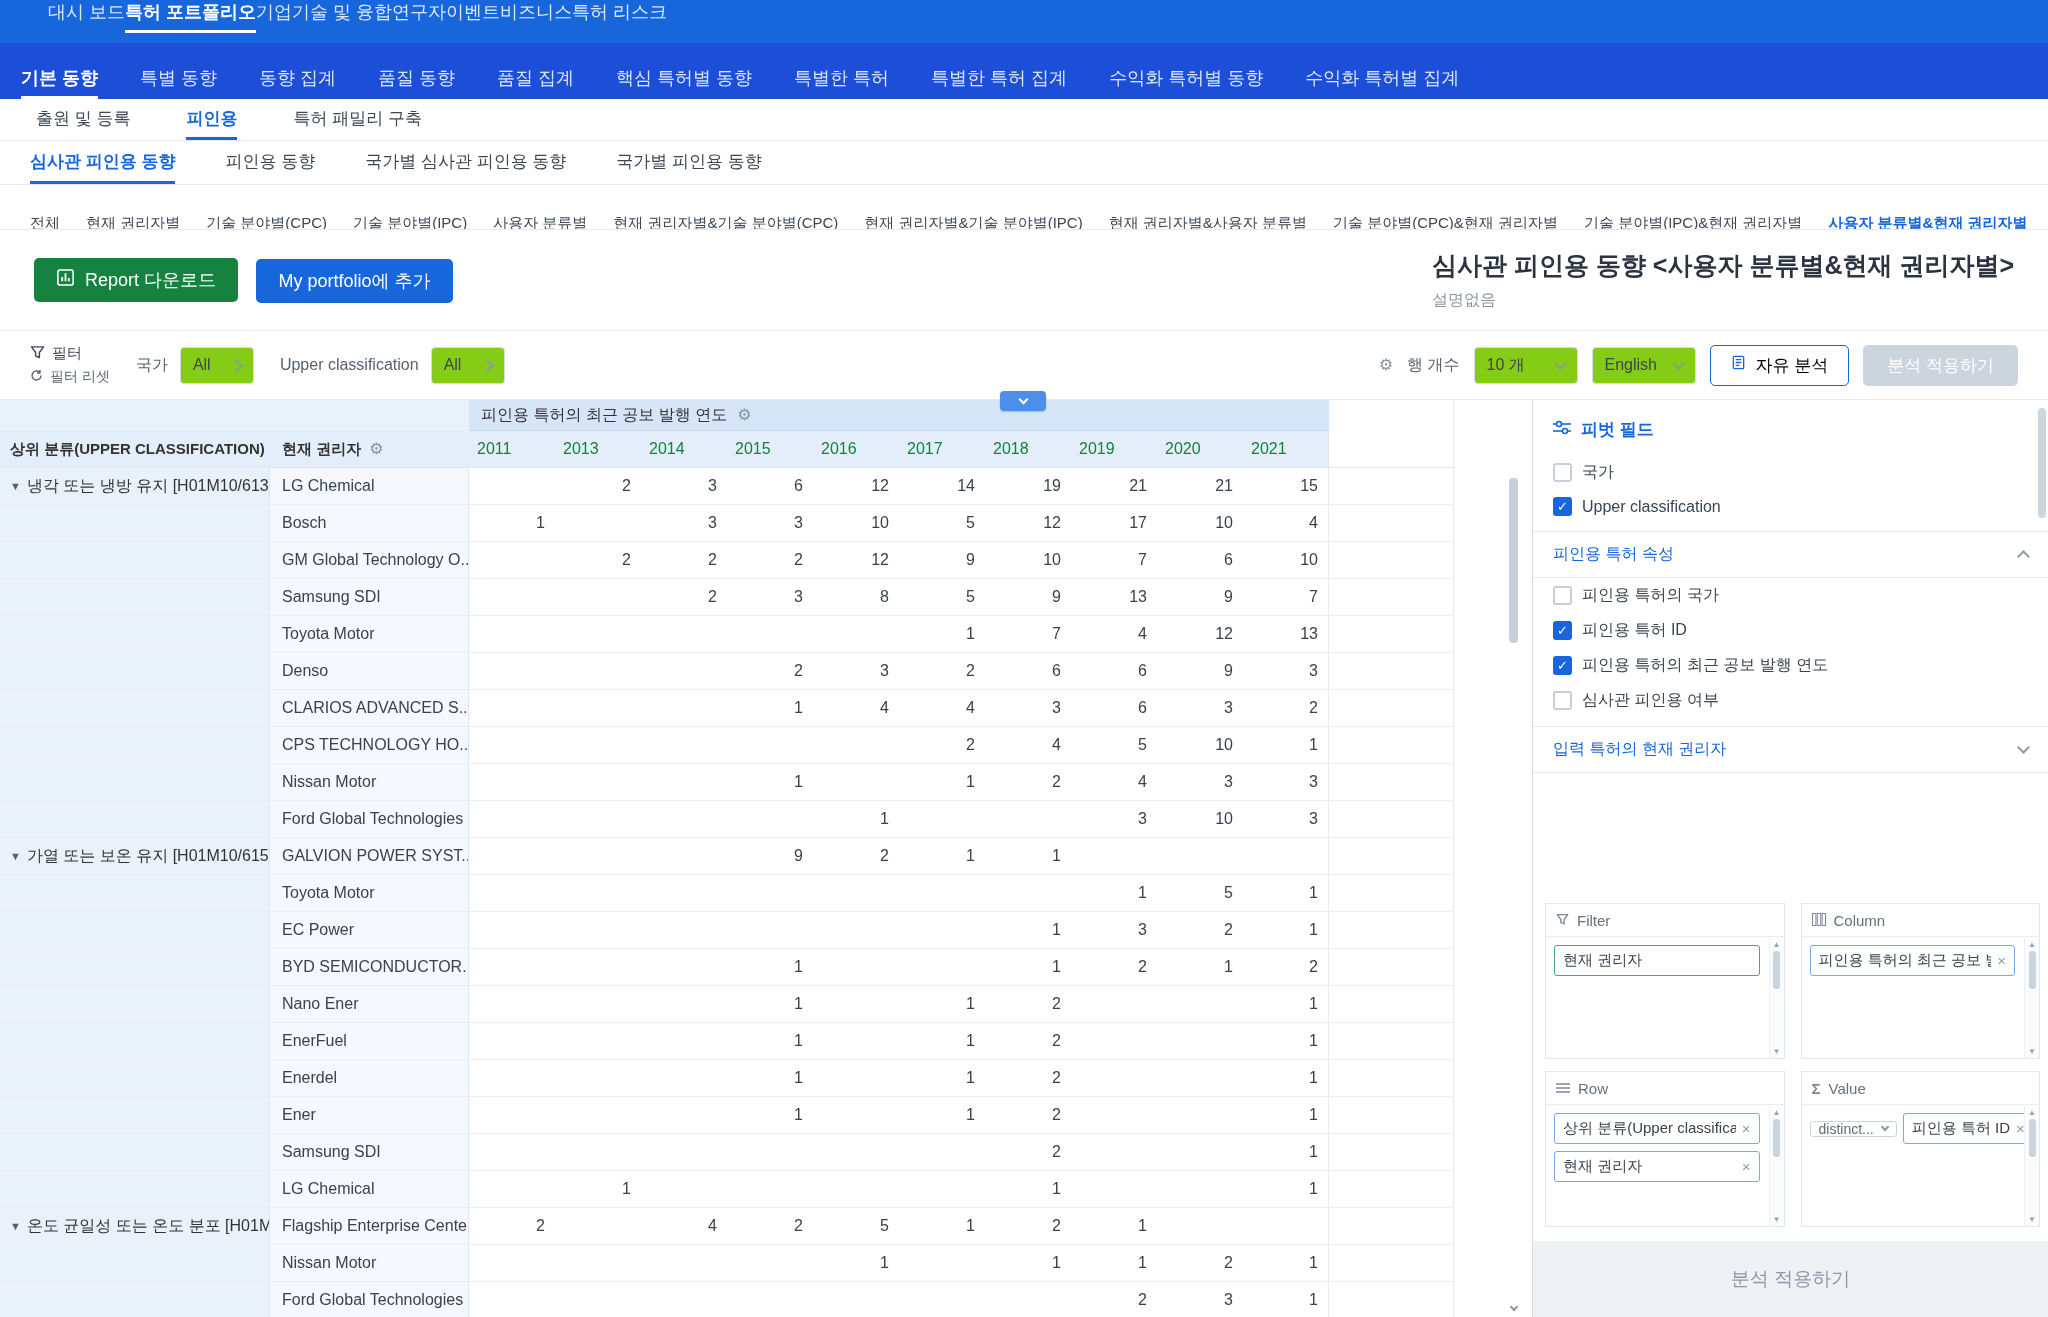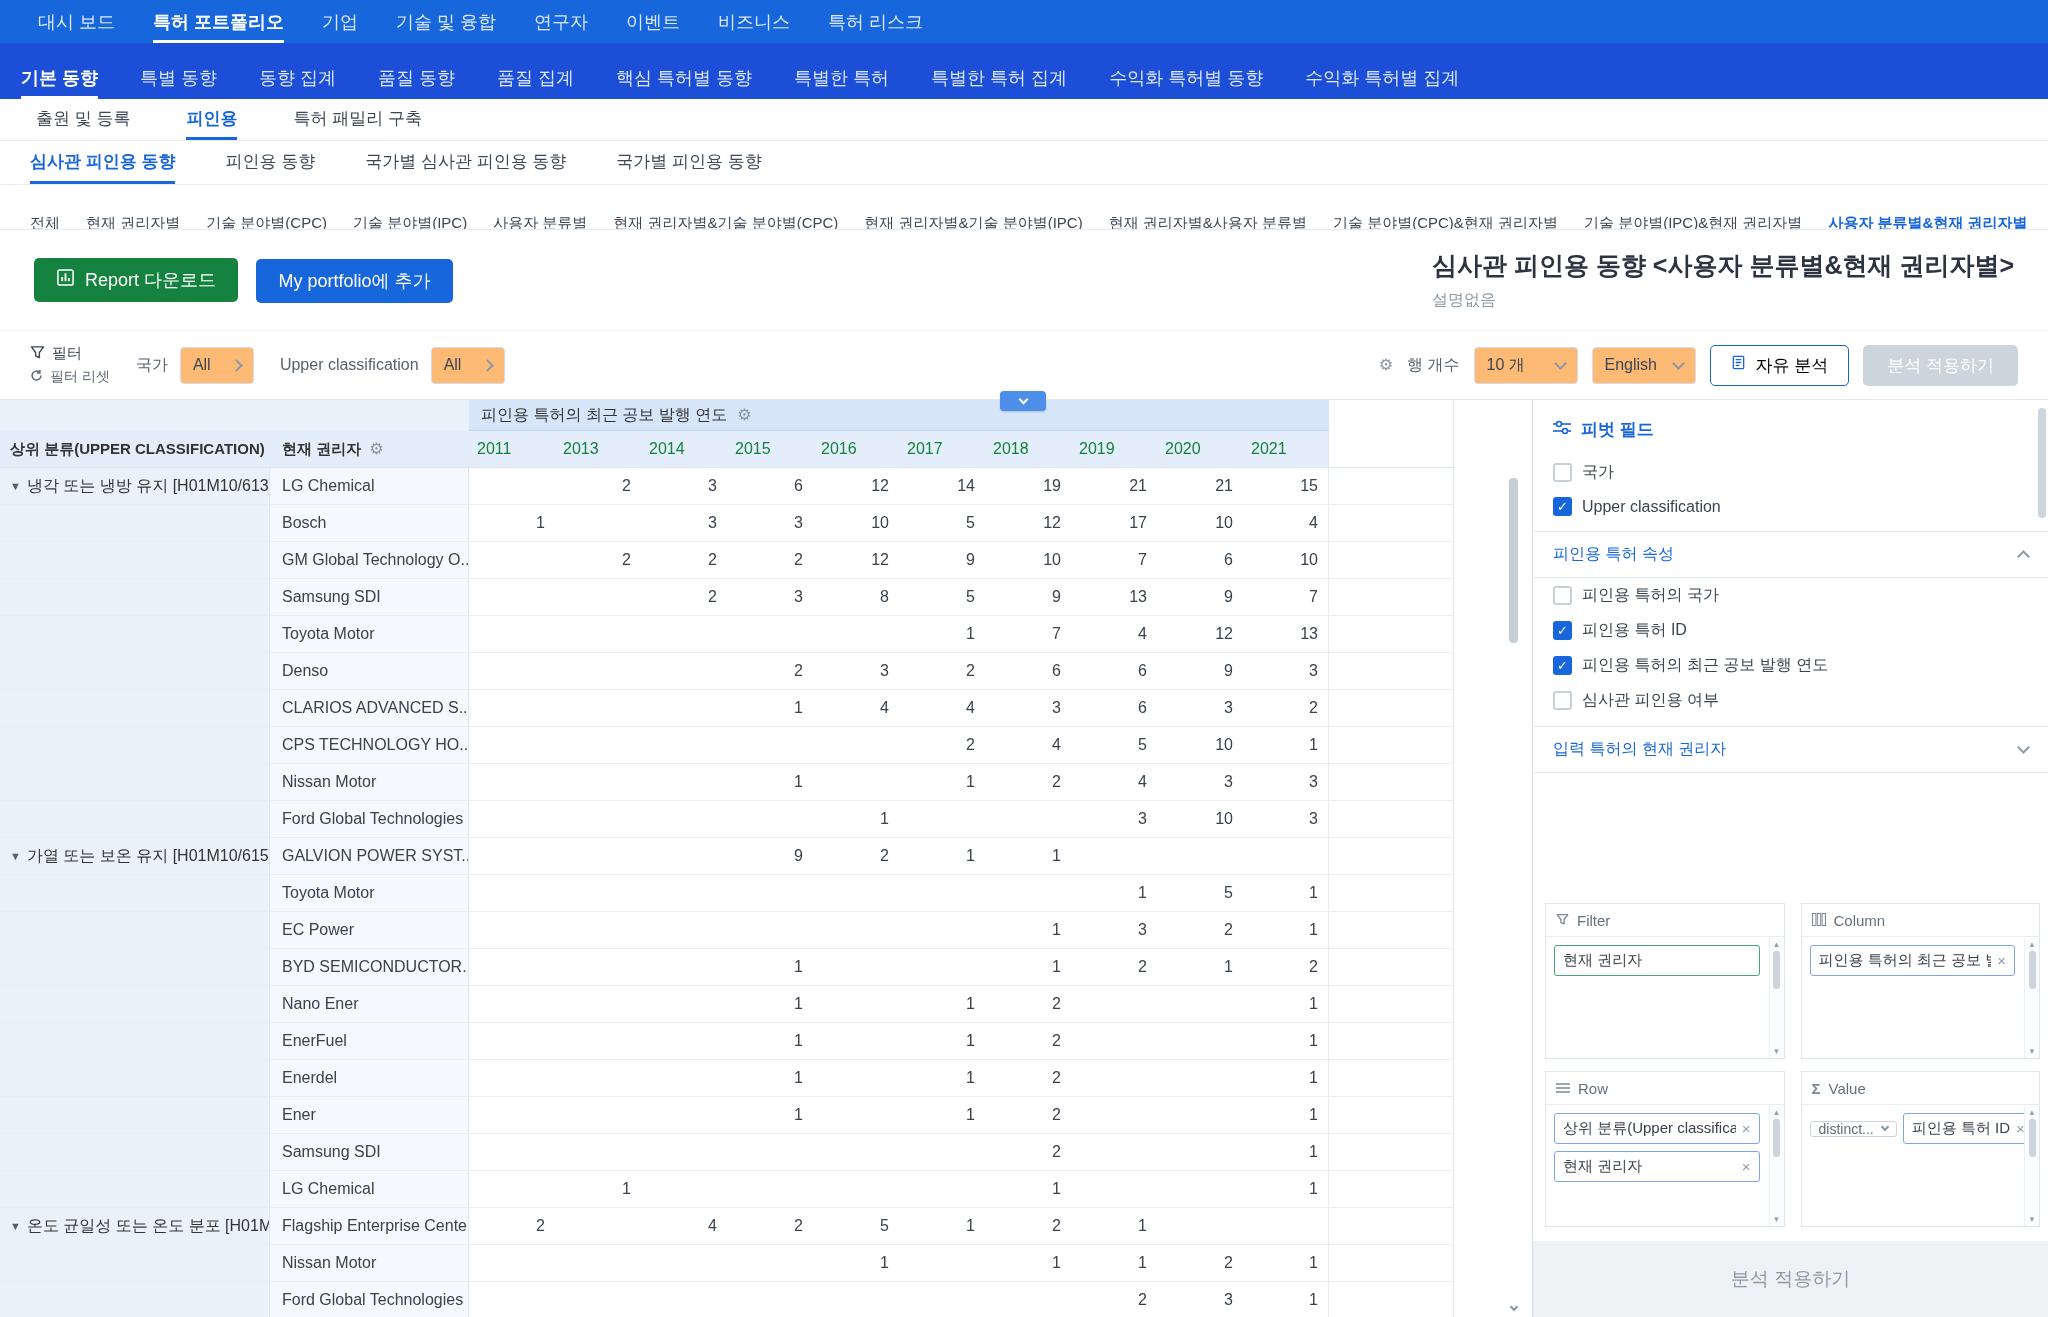--- a/index.html
+++ b/index.html
@@ -1,20 +1,20 @@
 <!DOCTYPE html>
 <html><head>
 <meta charset="utf-8">
 <style>
   * { box-sizing: border-box; margin: 0; padding: 0; }
   html,body { width:2048px; height:1317px; overflow:hidden; background:#fff;
     font-family:"Liberation Sans","DejaVu Sans",sans-serif; color:#39424d; }
 
   
-  .nav1 { height:43px; background:#1766db; display:flex; align-items:flex-end; padding:0 38px; gap:38px; }
+  .nav1 { height:43px; background:#1766db; display:flex; align-items:flex-start; padding:0 48px; }
   .nav2 { height:56px; background:#1d4ed8; display:flex; align-items:flex-end; padding:0 21px; gap:42px; }
   .nav-item { color:#dce8fa; font-size:18px; white-space:nowrap; padding-bottom:6px;
     border-bottom:3px solid transparent; cursor:pointer; }
   .nav-item.active { color:#fff; font-weight:bold; border-bottom-color:#fff; }
 
   
   .tabs { background:#fff; display:flex; align-items:stretch; border-bottom:1px solid #e8ecf1; }
   .t3 { height:42px; padding:0 36px; gap:56px; }
   .t4 { height:44px; padding:0 30px; gap:50px; }
   .t5 { height:45px; padding:0 30px; gap:26px; overflow:hidden; }
@@ -34,21 +34,21 @@
   .btn.blue  { background:#1766db; color:#fff; margin-left:14px; }
 
   
   .filter-bar { height:70px; border-top:1px solid #f0f2f5; border-bottom:1px solid #e3e8ee;
     display:flex; align-items:center; padding:0 30px; gap:26px; }
   .fcluster { display:flex; flex-direction:column; gap:5px; }
   .frow { display:flex; align-items:center; gap:7px; font-size:15px; color:#3d4754; cursor:pointer; }
   .frow.reset { font-size:14px; color:#5a6673; }
   .fgroup { display:flex; align-items:center; gap:12px; }
   .flabel { font-size:16px; color:#57616e; white-space:nowrap; }
-  .fselect { height:37px; min-width:74px; border:1px solid #d4dbe4; border-radius:4px; background:#fdba74;
+  .fselect { height:37px; min-width:74px; border:1px solid #d4dbe4; border-radius:4px; background:#84cc16;
     display:flex; align-items:center; justify-content:space-between; gap:12px; padding:0 12px;
     font-size:16px; color:#3c4654; cursor:pointer; }
   .fselect.wide { min-width:104px; }
   .fright { margin-left:auto; display:flex; align-items:center; gap:14px; }
   .gear { color:#8a96a4; font-size:16px; line-height:1; cursor:pointer; }
   .btn.outline { background:#fff; border:1px solid #1766db; color:#000000; height:41px; padding:0 20px; font-size:17px; }
   .btn.disabled { background:#ccd4de; color:#fff; height:41px; padding:0 24px; font-size:17px; cursor:default; }
 
   .chev { display:inline-block; width:9px; height:9px; border-right:2px solid #8b98a6; border-bottom:2px solid #8b98a6; }
   .chev.down  { transform:rotate(45deg); margin-top:-4px; }

